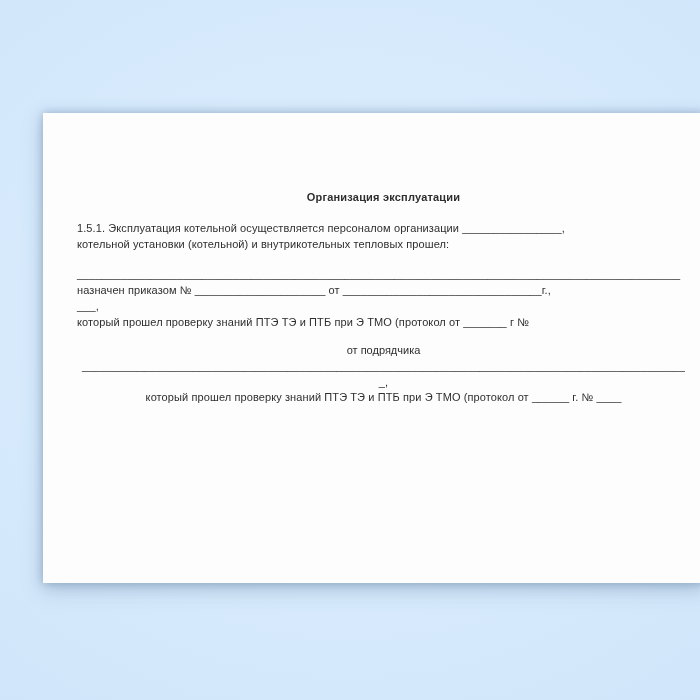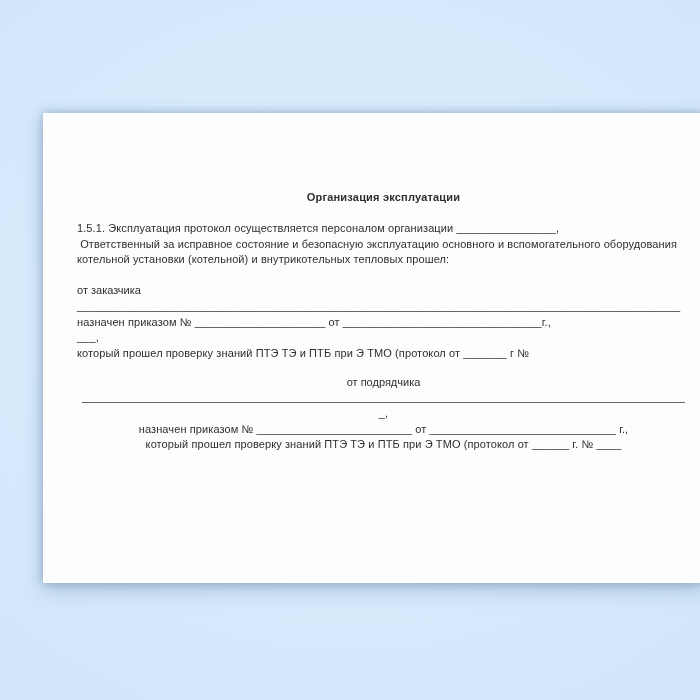--- a/index.html
+++ b/index.html
@@ -54,36 +54,33 @@
 </head>
 <body>
 
 <div class="stage">
   <div class="paper">
     <div class="doc-content">
 
       <div class="doc-title">Организация эксплуатации</div>
 
       <div class="intro">
-        <div class="line">1.5.1. Эксплуатация протокол осуществляется персоналом организации ________________,</div>
-        <div class="line"> Ответственный за исправное состояние и безопасную эксплуатацию основного и вспомогательного оборудования</div>
+        <div class="line">1.5.1. Эксплуатация котельной осуществляется персоналом организации ________________,</div>
         <div class="line">котельной установки (котельной) и внутрикотельных тепловых прошел:</div>
       </div>
 
       <div class="section">
-        <div class="section-heading">от заказчика</div>
         <div class="line">_________________________________________________________________________________________________</div>
         <div class="line">назначен приказом № _____________________ от ________________________________г.,</div>
         <div class="line">___,</div>
         <div class="line">который прошел проверку знаний ПТЭ ТЭ и ПТБ при Э ТМО (протокол от _______ г №</div>
       </div>
 
       <div class="section" style="margin-top: 13px; text-align: center;">
         <div class="section-heading">от подрядчика</div>
         <div class="line">_________________________________________________________________________________________________</div>
         <div class="line">_,</div>
-        <div class="line">назначен приказом № _________________________ от ______________________________ г.,</div>
         <div class="line">который прошел проверку знаний ПТЭ ТЭ и ПТБ при Э ТМО (протокол от ______ г. № ____</div>
       </div>
 
     </div>
   </div>
 </div>
 
 </body></html>

